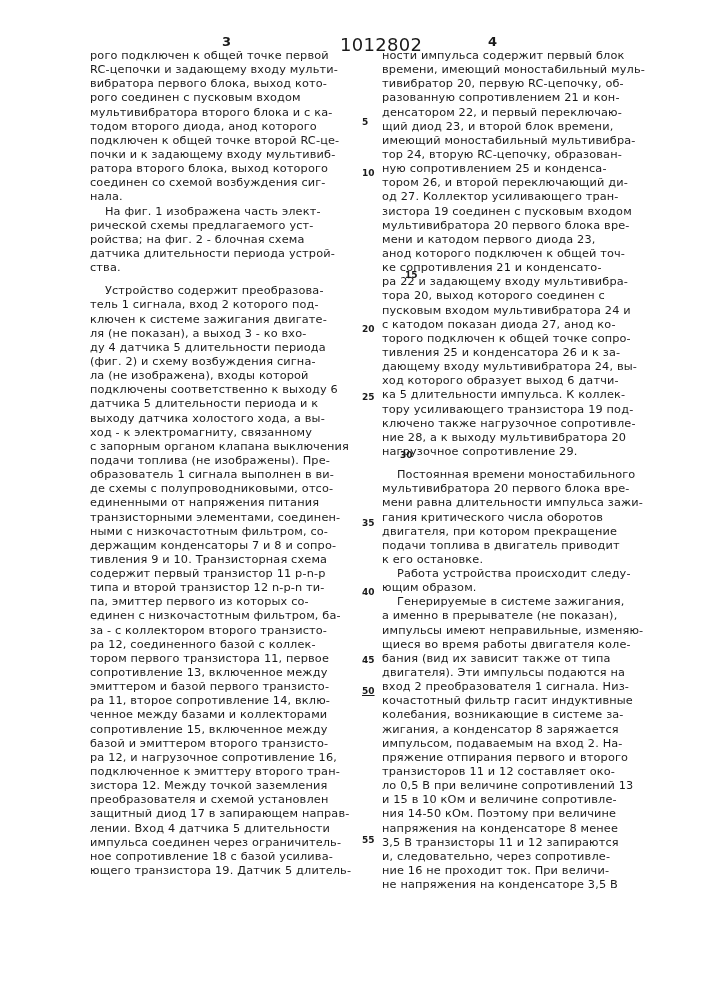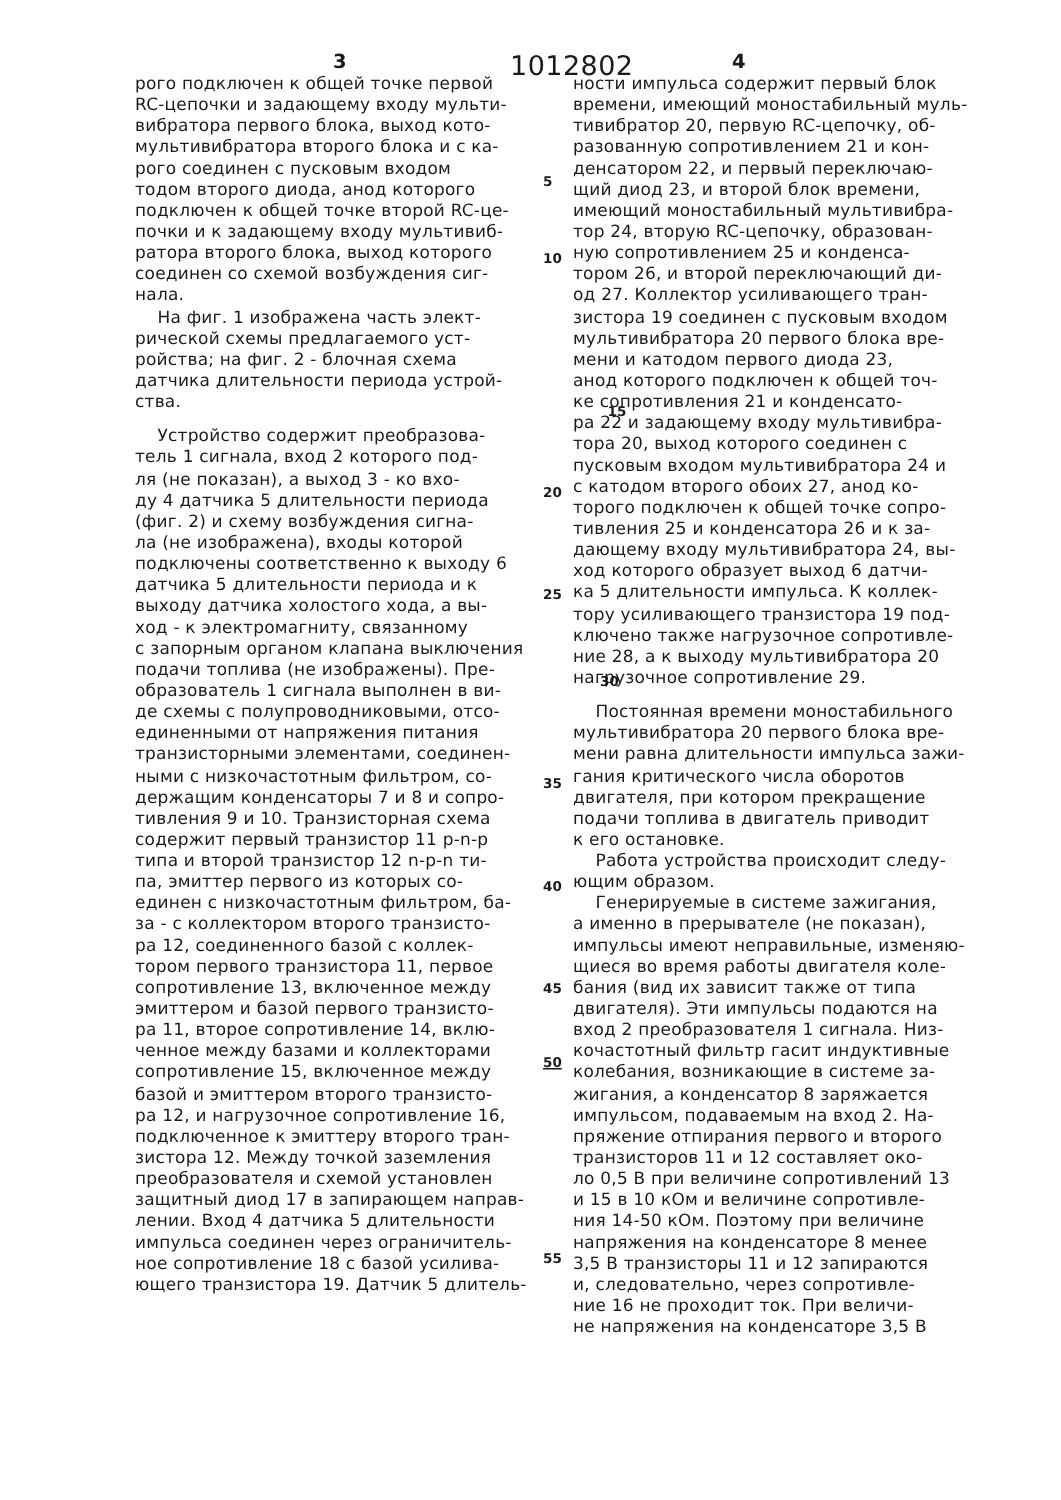--- a/index.html
+++ b/index.html
@@ -33,36 +33,37 @@
 <div class="page-header">
   <span class="page-num left">3</span>
   <span class="patent-num">1012802</span>
   <span class="page-num right">4</span>
 </div>
 
 <div class="column left" id="col-left">
     <span class="line para">рого подключен к общей точке первой</span>
     <span class="line para">RC-цепочки и задающему входу мульти-</span>
     <span class="line para">вибратора первого блока, выход кото-</span>
+    <span class="line para">рого соединен с пусковым входом</span>
     <span class="line para">мультивибратора второго блока и с ка-</span>
-    <span class="line para">рого соединен с пусковым входом</span>
     <span class="line para">тодом второго диода, анод которого</span>
     <span class="line para">подключен к общей точке второй RC-це-</span>
     <span class="line para">почки и к задающему входу мультивиб-</span>
     <span class="line para">ратора второго блока, выход которого</span>
     <span class="line para">соединен со схемой возбуждения сиг-</span>
     <span class="line para">нала.</span>
     <span class="line para">    На фиг. 1 изображена часть элект-</span>
     <span class="line para">рической схемы предлагаемого уст-</span>
     <span class="line para">ройства; на фиг. 2 - блочная схема</span>
     <span class="line para">датчика длительности периода устрой-</span>
     <span class="line para">ства.</span>
     <span class="gap"></span>
     <span class="line para">    Устройство содержит преобразова-</span>
     <span class="line para">тель 1 сигнала, вход 2 которого под-</span>
+    <span class="line para">ключен к системе зажигания двигате-</span>
     <span class="line para">ля (не показан), а выход 3 - ко вхо-</span>
     <span class="line para">ду 4 датчика 5 длительности периода</span>
     <span class="line para">(фиг. 2) и схему возбуждения сигна-</span>
     <span class="line para">ла (не изображена), входы которой</span>
     <span class="line para">подключены соответственно к выходу 6</span>
     <span class="line para">датчика 5 длительности периода и к</span>
     <span class="line para">выходу датчика холостого хода, а вы-</span>
     <span class="line para">ход - к электромагниту, связанному</span>
     <span class="line para">с запорным органом клапана выключения</span>
     <span class="line para">подачи топлива (не изображены). Пре-</span>
@@ -109,21 +110,21 @@
     <span class="line para">тором 26, и второй переключающий ди-</span>
     <span class="line para">од 27. Коллектор усиливающего тран-</span>
     <span class="line para">зистора 19 соединен с пусковым входом</span>
     <span class="line para">мультивибратора 20 первого блока вре-</span>
     <span class="line para">мени и катодом первого диода 23,</span>
     <span class="line para">анод которого подключен к общей точ-</span>
     <span class="line para">ке сопротивления 21 и конденсато-</span>
     <span class="line para">ра 22 и задающему входу мультивибра-</span>
     <span class="line para">тора 20, выход которого соединен с</span>
     <span class="line para">пусковым входом мультивибратора 24 и</span>
-    <span class="line para">с катодом второго обоих 27, анод ко-</span>
+    <span class="line para">с катодом показан диода 27, анод ко-</span>
     <span class="line para">торого подключен к общей точке сопро-</span>
     <span class="line para">тивления 25 и конденсатора 26 и к за-</span>
     <span class="line para">дающему входу мультивибратора 24, вы-</span>
     <span class="line para">ход которого образует выход 6 датчи-</span>
     <span class="line para">ка 5 длительности импульса. К коллек-</span>
     <span class="line para">тору усиливающего транзистора 19 под-</span>
     <span class="line para">ключено также нагрузочное сопротивле-</span>
     <span class="line para">ние 28, а к выходу мультивибратора 20</span>
     <span class="line para">нагрузочное сопротивление 29.</span>
     <span class="gap"></span>
@@ -162,15 +163,15 @@
 <div class="line-nums" id="line-nums">
     <span class="ln l" style="top: 117px;">5</span>
     <span class="ln l" style="top: 168px;">10</span>
     <span class="ln l" style="top: 270px; margin-left: 43px;">15</span>
     <span class="ln l" style="top: 324px;">20</span>
     <span class="ln l" style="top: 392px;">25</span>
     <span class="ln l" style="top: 450px; margin-left: 38px;">30</span>
     <span class="ln l" style="top: 518px;">35</span>
     <span class="ln l" style="top: 587px;">40</span>
     <span class="ln l" style="top: 655px;">45</span>
-    <span class="ln l" style="top: 704px; text-decoration: underline;">50</span>
+    <span class="ln l" style="top: 686px; text-decoration: underline;">50</span>
     <span class="ln l" style="top: 835px;">55</span>
   </div>
 
 </body></html>

